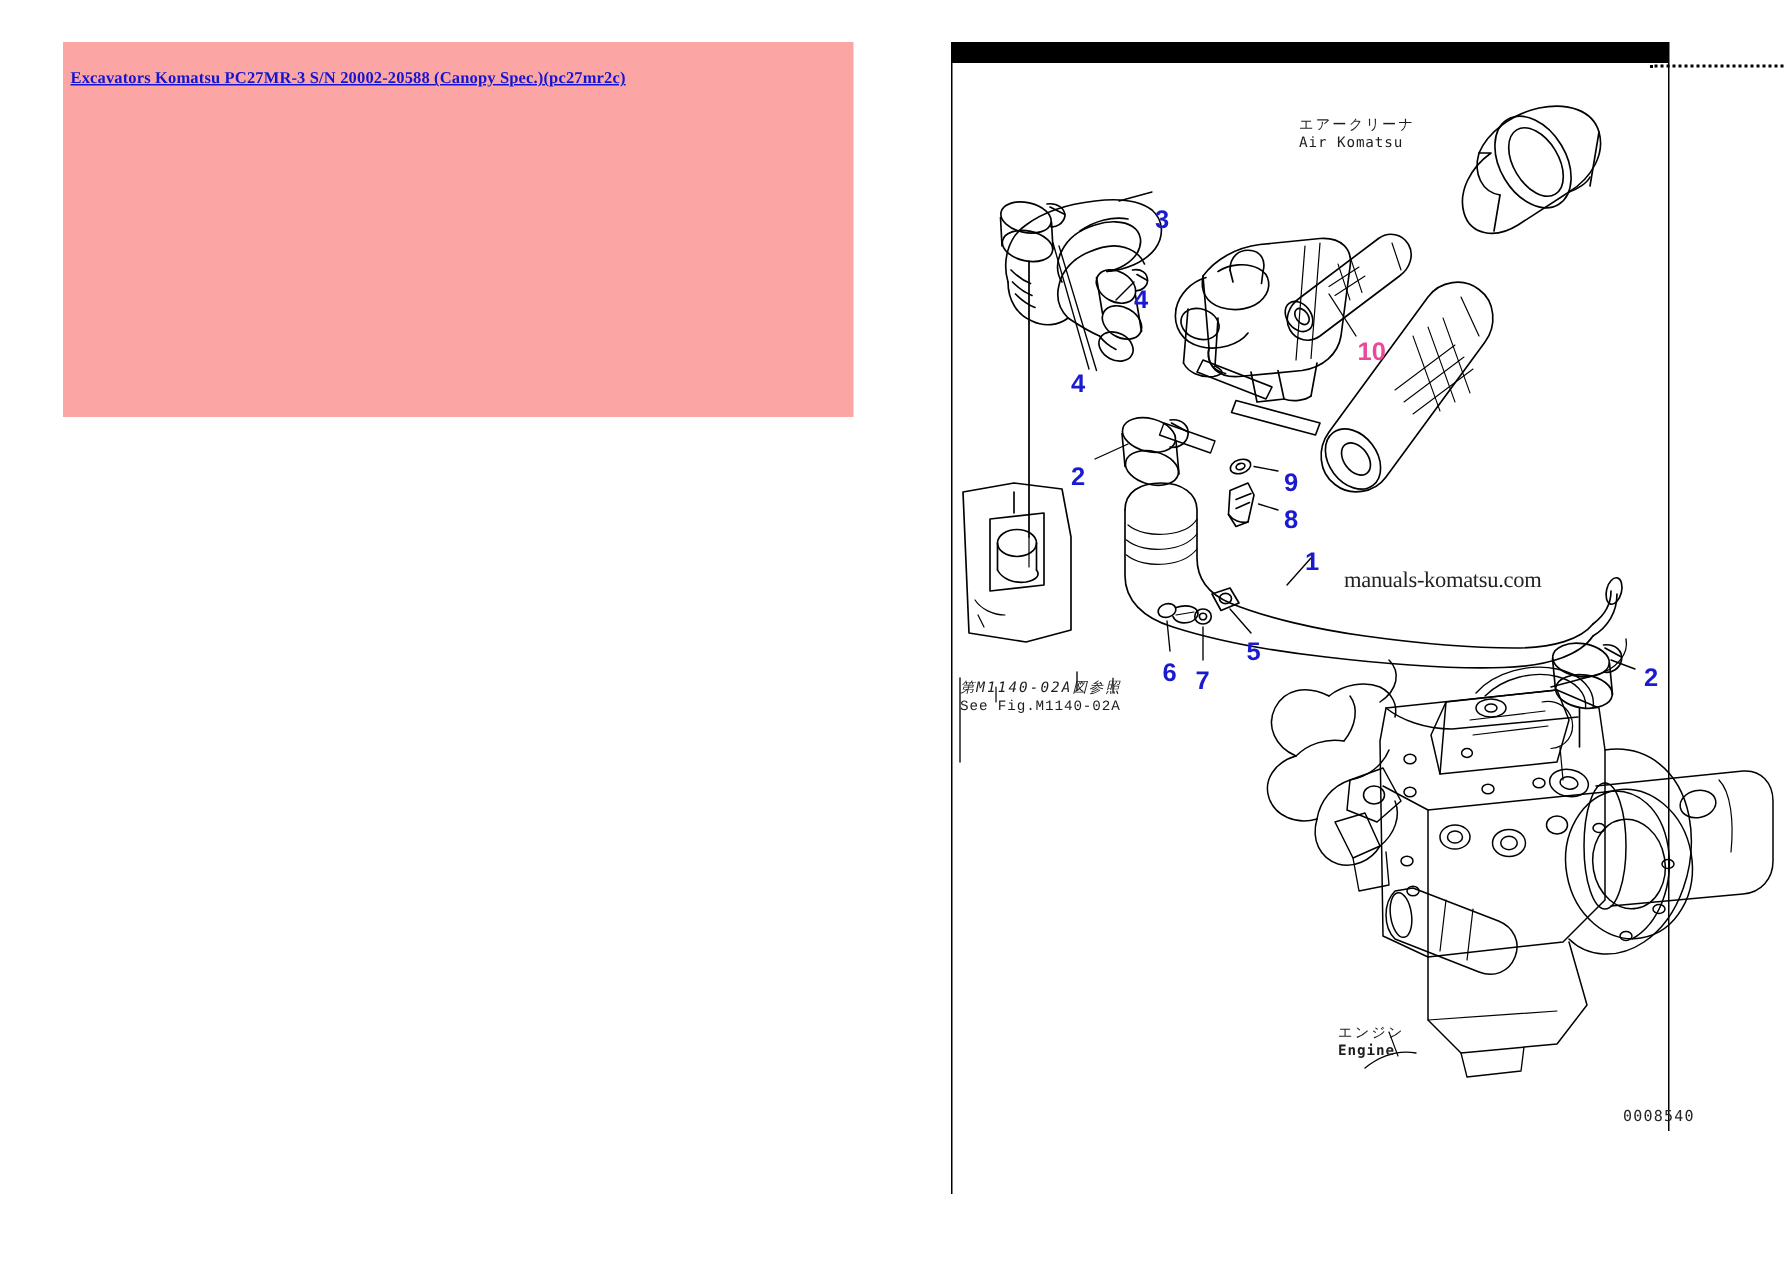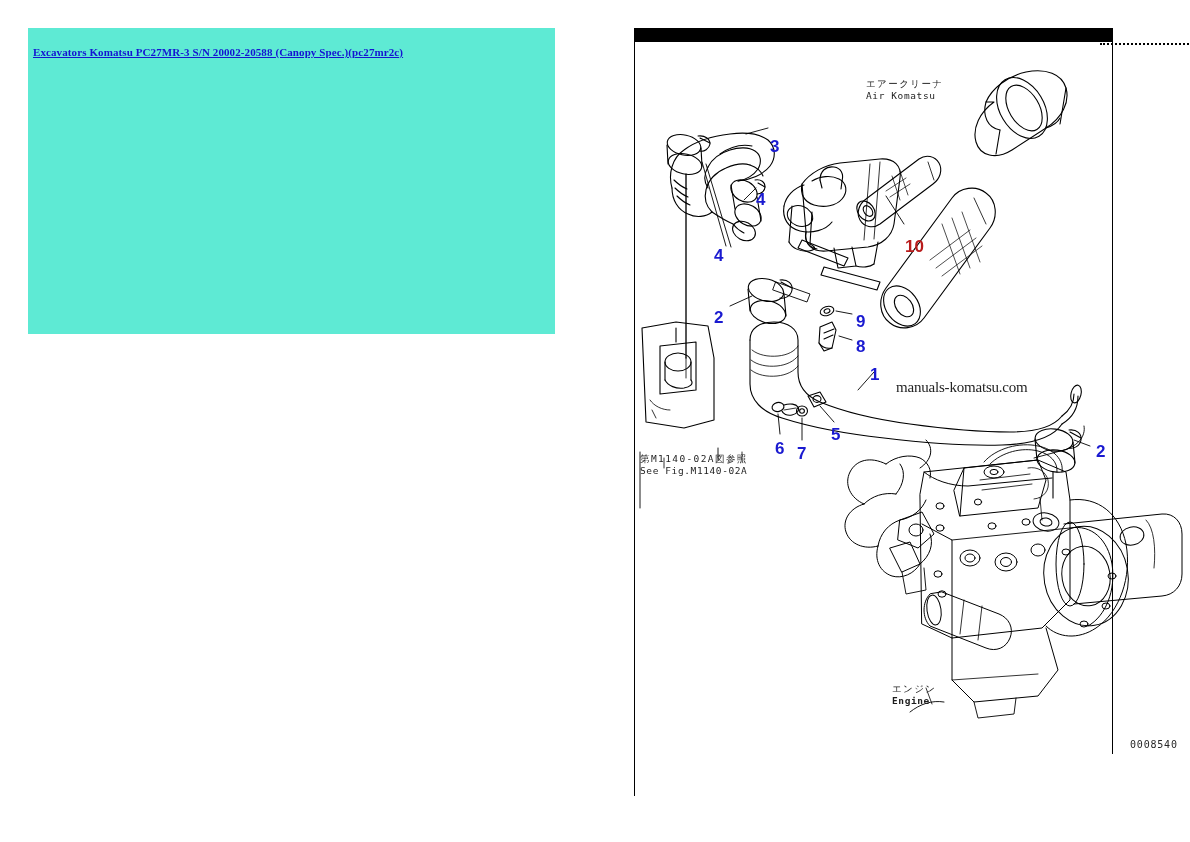--- a/index.html
+++ b/index.html
@@ -11,25 +11,25 @@
     width: 1190px;
     height: 842px;
     position: relative;
     font-family: "Liberation Sans", sans-serif;
     overflow: hidden;
   }
 
   
   #banner-panel {
     position: absolute;
-    left: 28px;
+    left: 42px;
     top: 28px;
     width: 527px;
-    height: 306px;
-    background: #5eead4;
+    height: 250px;
+    background: #fca5a5;
   }
   #banner-link {
     position: absolute;
     left: 5px;
     top: 19px;
     color: #1414d2;
     font-family: "Liberation Serif", serif;
     font-weight: bold;
     font-size: 11px;
     letter-spacing: 0.1px;
@@ -118,21 +118,20 @@
     white-space: nowrap;
   }
   #figure-code {
     position: absolute;
     left: 448px;
     top: 711px;
     color: #262626;
     font-family: "DejaVu Sans Mono", monospace;
     font-size: 10px;
     letter-spacing: 0.8px;
-    margin-left: 48px;
   }
 </style>
 </head>
 <body>
 
 <div id="banner-panel">
   <a id="banner-link">Excavators Komatsu PC27MR-3 S/N 20002-20588 (Canopy Spec.)(pc27mr2c)</a>
 </div>
 
 <div id="diagram-panel">
@@ -451,34 +450,34 @@
       <g stroke-width="0.9">
         <path d="M6 424 L6 480"></path>
         <path d="M84 420 L84 432"></path>
       </g>
     </g>
   </svg>
 
   <div class="cap jp" style="left:232px; top:50px;">エアークリーナ</div>
   <div class="cap" style="left:232px; top:62px;">Air Komatsu</div>
 
-  <div class="cap jp" style="left:6px; top:425px;">第M1140-02A図参照</div>
-  <div class="cap" style="left:6px; top:437px;">See Fig.M1140-02A</div>
+  <div class="cap jp" style="left:6px; top:425px;font-style:italic;">第M1140-02A図参照</div>
+  <div class="cap" style="left:6px; top:437px;font-family:Liberation Mono, monospace;">See Fig.M1140-02A</div>
 
   <div class="cap jp" style="left:258px; top:655px;">エンジン</div>
   <div class="cap" style="left:258px; top:667px;font-weight:bold;">Engine</div>
 
   <div id="watermark">manuals-komatsu.com</div>
   <div id="figure-code">0008540</div>
 
   <div id="callout-layer">
       <div class="callout" style="left: 136px; top: 110px; color: rgb(26, 26, 208);">3</div>
       <div class="callout" style="left: 122px; top: 163px; color: rgb(26, 26, 208);">4</div>
       <div class="callout" style="left: 80px; top: 219px; color: rgb(26, 26, 208);">4</div>
-      <div class="callout" style="left: 271px; top: 210px; color: #b91c1c;">10</div>
+      <div class="callout" style="left: 271px; top: 198px; color: #ec4899;">10</div>
       <div class="callout" style="left: 80px; top: 281px; color: rgb(26, 26, 208);">2</div>
       <div class="callout" style="left: 222px; top: 285px; color: rgb(26, 26, 208);">9</div>
       <div class="callout" style="left: 222px; top: 310px; color: rgb(26, 26, 208);">8</div>
       <div class="callout" style="left: 236px; top: 338px; color: rgb(26, 26, 208);">1</div>
       <div class="callout" style="left: 141px; top: 412px; color: rgb(26, 26, 208);">6</div>
       <div class="callout" style="left: 163px; top: 417px; color: rgb(26, 26, 208);">7</div>
       <div class="callout" style="left: 197px; top: 398px; color: rgb(26, 26, 208);">5</div>
       <div class="callout" style="left: 462px; top: 415px; color: rgb(26, 26, 208);">2</div>
     </div>
 </div>

